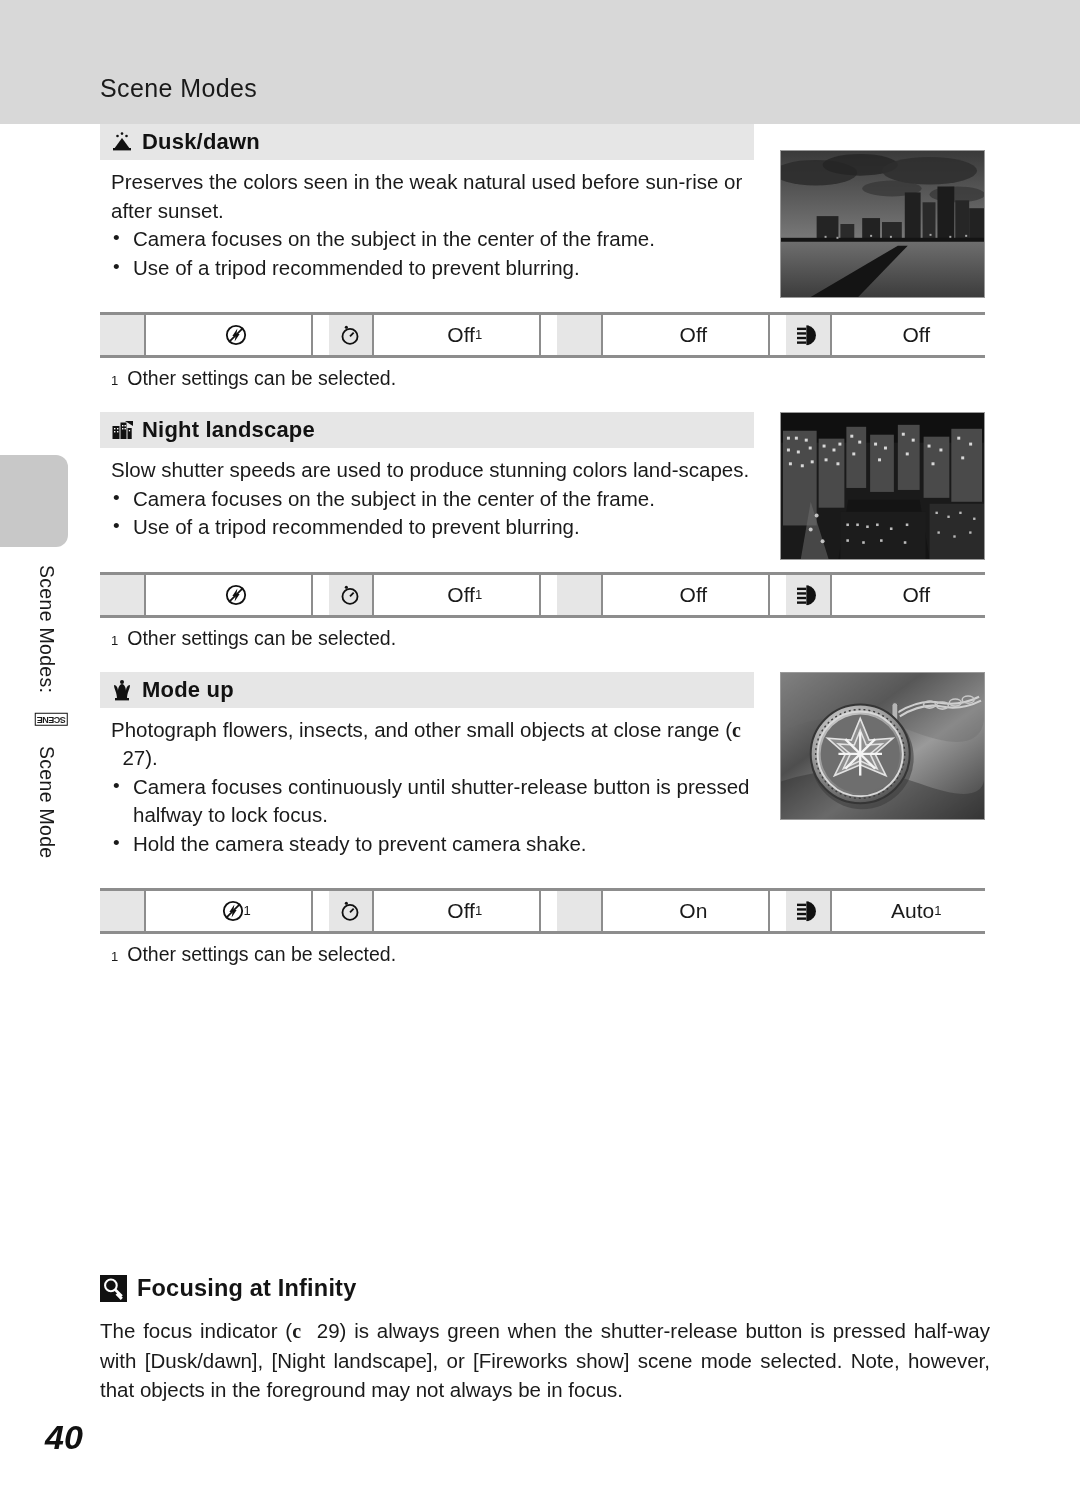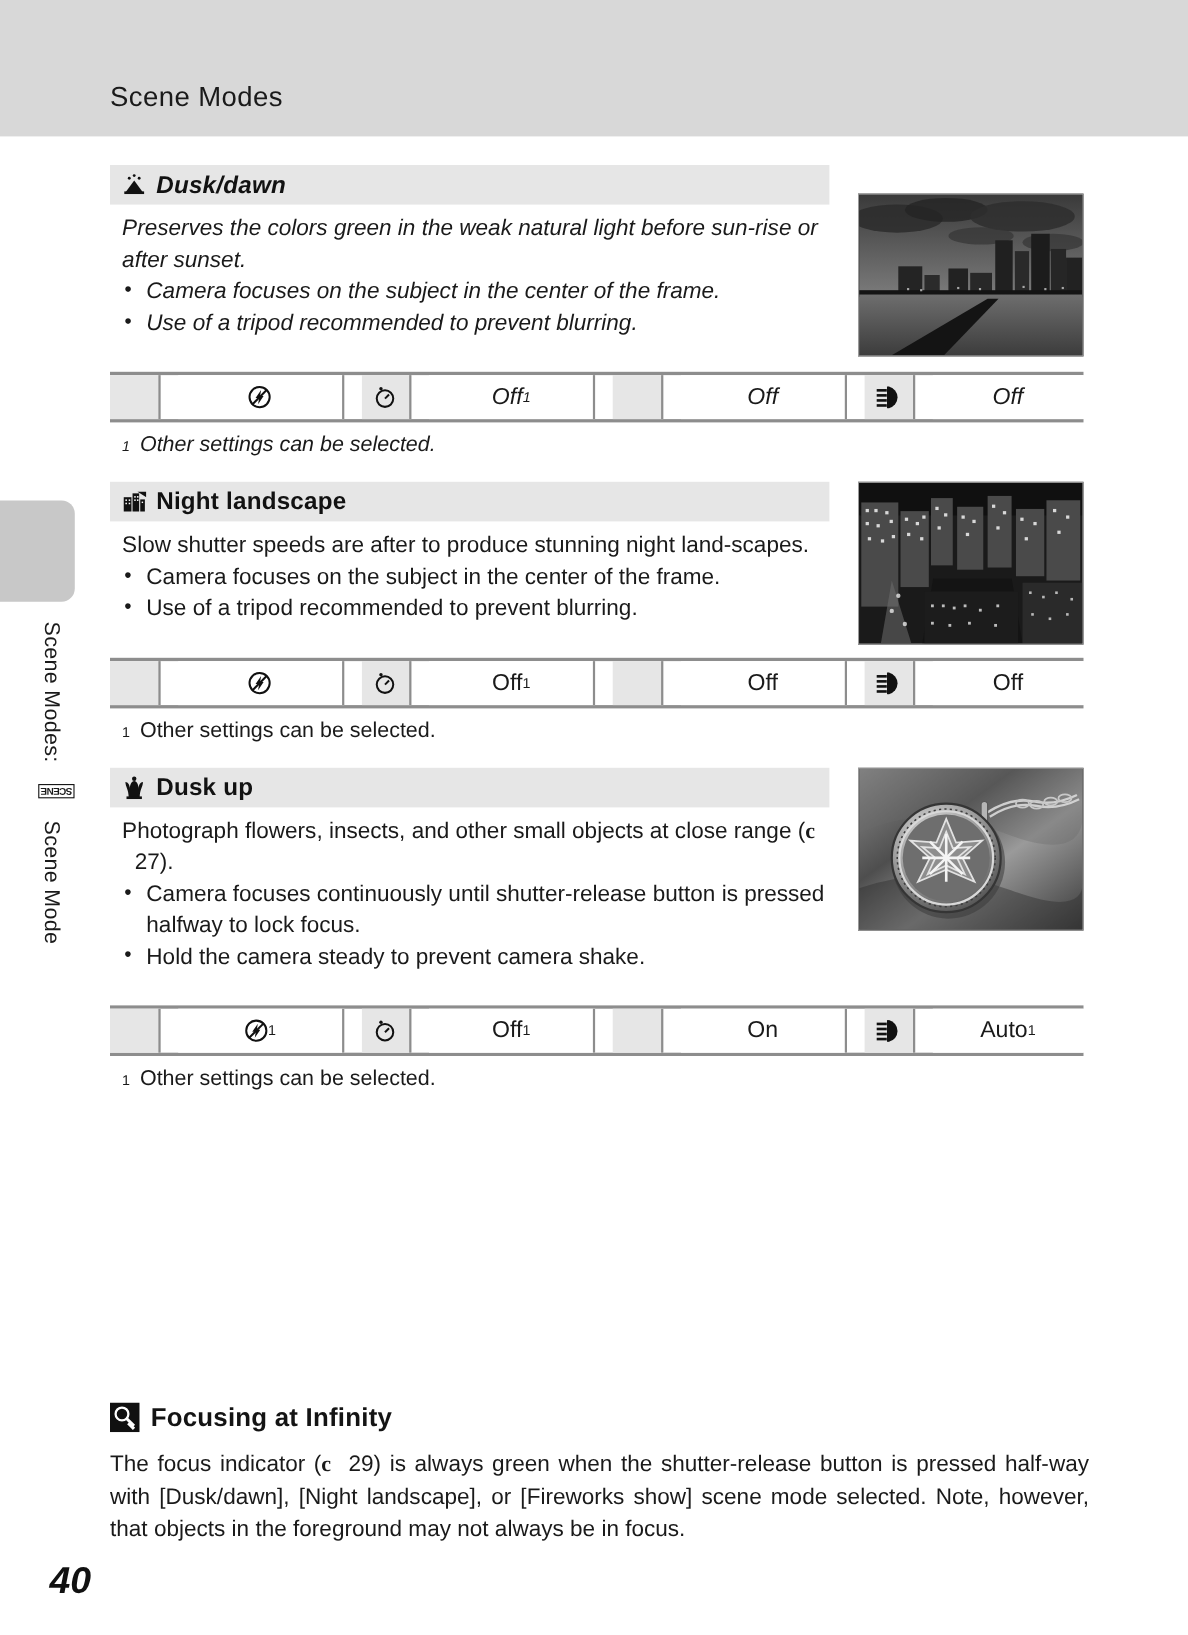--- a/index.html
+++ b/index.html
@@ -212,35 +212,35 @@
 
 <div class="side-tab"></div>
 <div class="side-label">
   <span>Scene Modes:</span>
   <span class="scene-glyph">SCENE</span>
   <span>Scene Mode</span>
 </div>
 
 <div class="content">
 
-  <div class="scene-block" style="margin-top:26px;font-style:italic;">
+  <div class="scene-block" style="">
     <div class="sec-head">
       <span>
         <svg class="icon-svg" width="22" height="22" viewBox="0 0 22 22">
           <path d="M3 18 L11 7 L19 18 Z" fill="#111"></path>
           <rect x="2" y="17" width="18" height="2.4" fill="#111"></rect>
           <circle cx="6.5" cy="5" r="1.3" fill="#111"></circle>
           <circle cx="11" cy="2.6" r="1.3" fill="#111"></circle>
           <circle cx="15.5" cy="5" r="1.3" fill="#111"></circle>
         </svg>
       </span>
       <span class="sec-head-title">Dusk/dawn</span>
     </div>
     <div class="sec-body">
-      <p>Preserves the colors green in the weak natural light before sun-rise or after sunset.</p>
+      <p>Preserves the colors seen in the weak natural used before sun-rise or after sunset.</p>
       <ul class="bullets">
         <li>Camera focuses on the subject in the center of the frame.</li>
         <li>Use of a tripod recommended to prevent blurring.</li>
       </ul>
     </div>
     <div class="photo" style="top:26px;">
       <svg viewBox="0 0 205 148" preserveAspectRatio="none">
         <defs>
           <linearGradient id="duskSky" x1="0" y1="0" x2="0" y2="1">
             <stop offset="0%" stop-color="#3a3a3a"></stop>
@@ -352,21 +352,21 @@
             <rect x="11" y="9" width="1.4" height="1.4"></rect>
               <rect x="13.5" y="9" width="1.4" height="1.4"></rect>
             <rect x="17.8" y="11" width="1.3" height="1.3"></rect>
           </g>
           <polygon points="14,2 22,2 22,7" fill="#111"></polygon>
         </svg>
       </span>
       <span class="sec-head-title">Night landscape</span>
     </div>
     <div class="sec-body">
-      <p>Slow shutter speeds are after to produce stunning night land-scapes.</p>
+      <p>Slow shutter speeds are used to produce stunning colors land-scapes.</p>
       <ul class="bullets">
         <li>Camera focuses on the subject in the center of the frame.</li>
         <li>Use of a tripod recommended to prevent blurring.</li>
       </ul>
     </div>
     <div class="photo" style="top:0px;">
       <svg viewBox="0 0 205 148" preserveAspectRatio="none">
         <rect width="205" height="148" fill="#1a1a1a"></rect>
         <rect x="0" y="0" width="205" height="30" fill="#101010"></rect>
         <g fill="#4a4a4a">
@@ -500,21 +500,21 @@
 
   <div class="scene-block" style="margin-top:22px;">
     <div class="sec-head">
       <span>
         <svg class="icon-svg" width="22" height="22" viewBox="0 0 22 22">
           <path d="M6 20 C6 13 3 10 3 6 C5.5 6 7 9 7 12 C7 9 8.5 5 11 5 C13.5 5 15 9 15 12 C15 9 16.5 6 19 6 C19 10 16 13 16 20 Z" fill="#111"></path>
           <rect x="4" y="19" width="14" height="2.4" fill="#111"></rect>
           <circle cx="11" cy="3" r="2" fill="#111"></circle>
         </svg>
       </span>
-      <span class="sec-head-title">Dusk up</span>
+      <span class="sec-head-title">Mode up</span>
     </div>
     <div class="sec-body">
       <p><span>Photograph flowers, insects, and other small objects at close range (</span><span class="ref-glyph">c</span>&nbsp;&nbsp;<span>27</span><span>).</span></p>
       <ul class="bullets">
         <li>Camera focuses continuously until shutter-release button is pressed halfway to lock focus.</li>
         <li>Hold the camera steady to prevent camera shake.</li>
       </ul>
     </div>
     <div class="photo" style="top:0px;">
       <svg viewBox="0 0 205 148" preserveAspectRatio="none">

